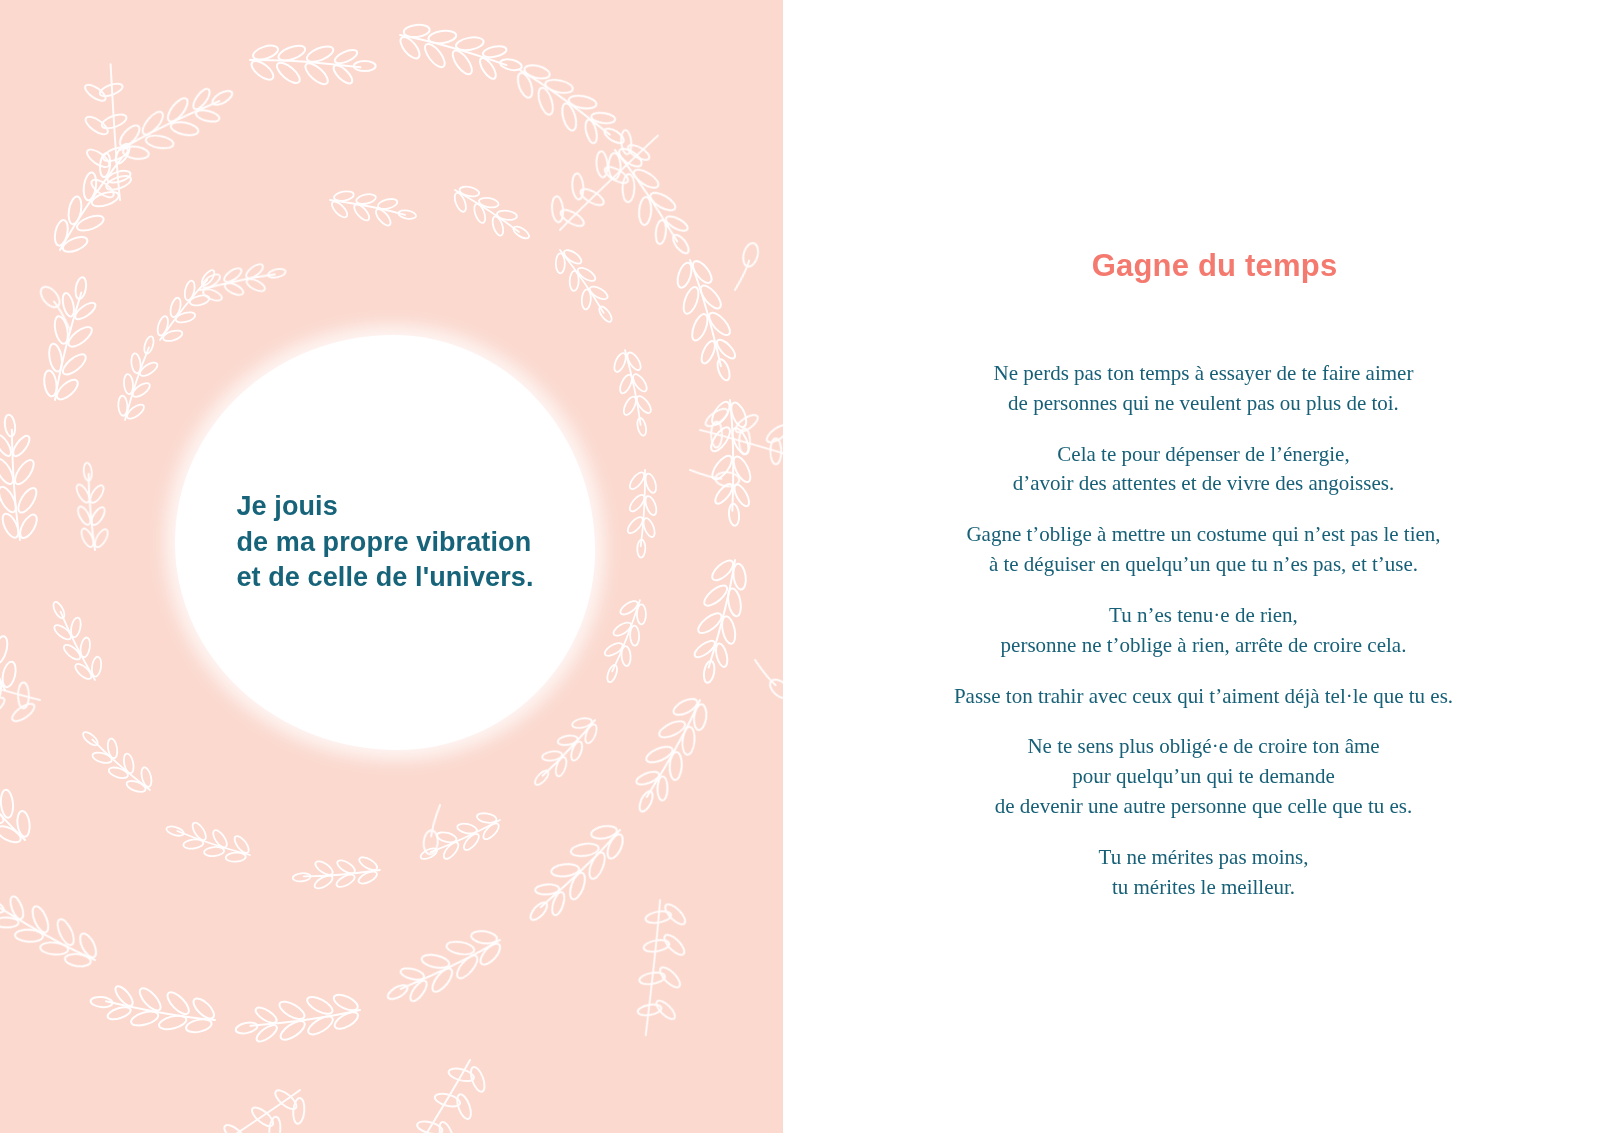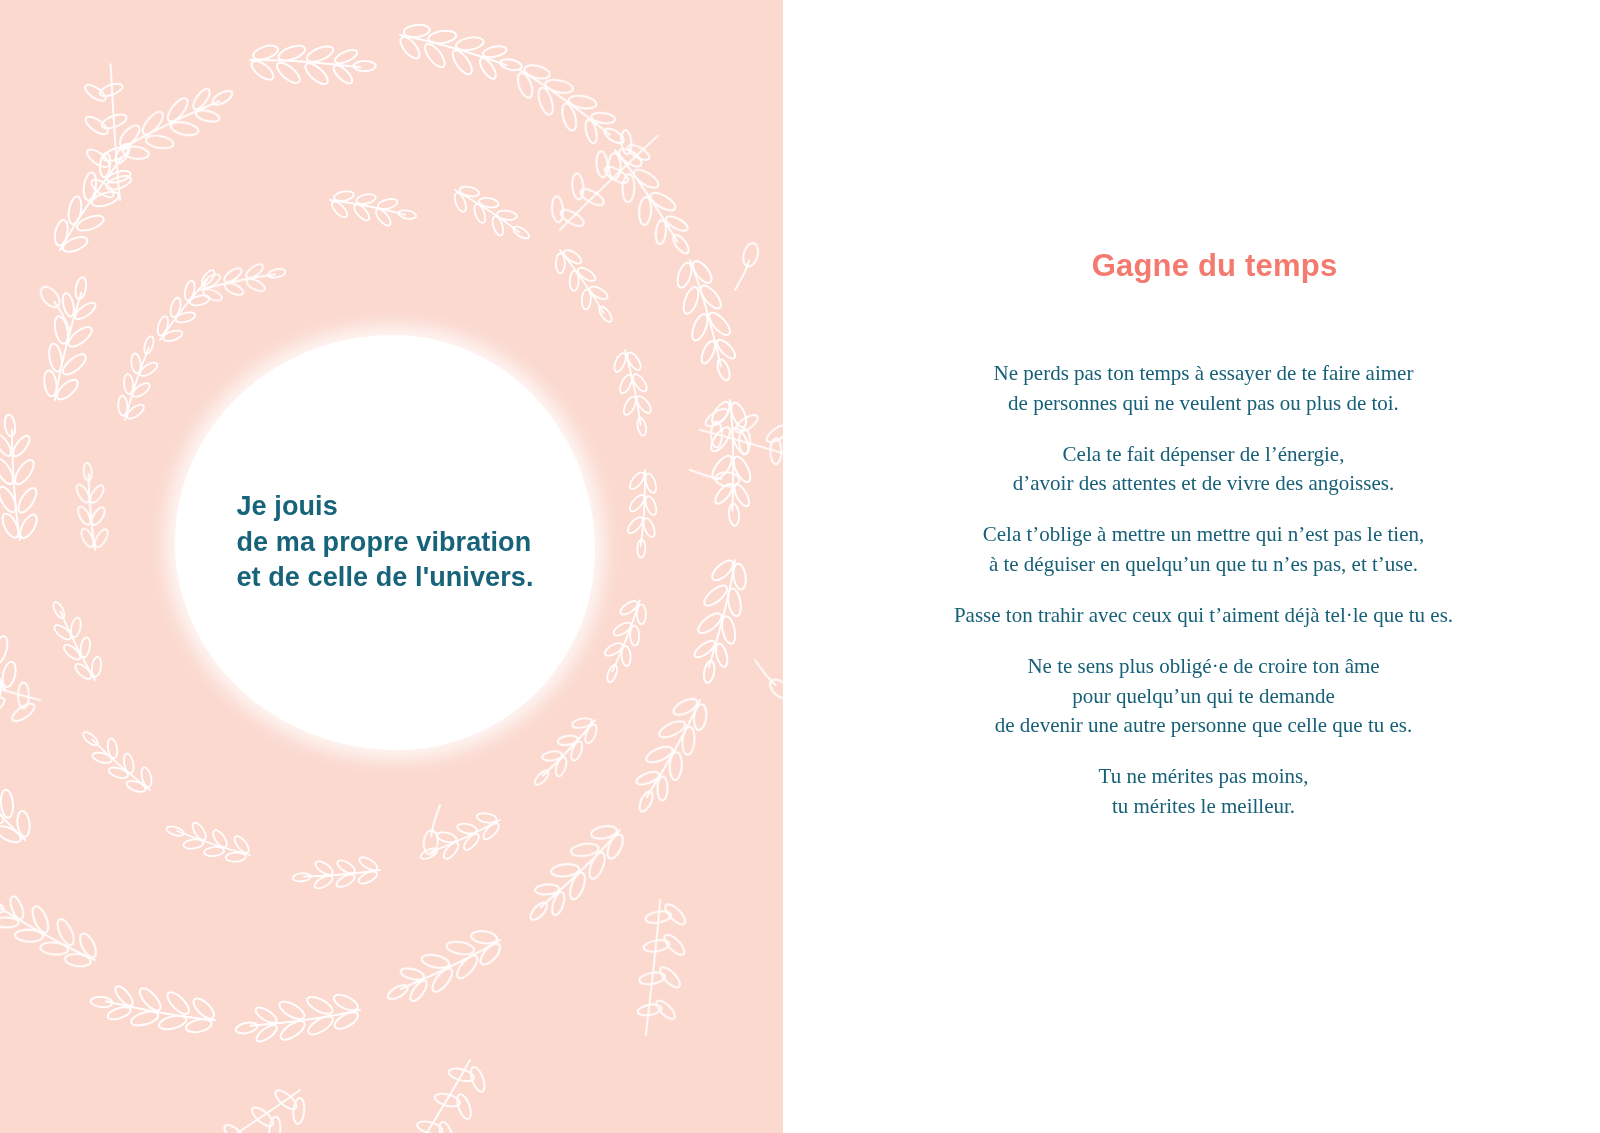--- a/index.html
+++ b/index.html
@@ -234,24 +234,26 @@
     </div>
   </div>
 
   <div class="gutter"></div>
 
   <div class="right-page">
     <div class="poem-title">Gagne du temps</div>
     <div class="poem-body">
       <p class="stanza">Ne perds pas ton temps à essayer de te faire aimer
 de personnes qui ne veulent pas ou plus de toi.</p>
-      <p class="stanza">Cela te fait dépenser de l’énergie,
+      <p class="stanza">Cela te pour dépenser de l’énergie,
 d’avoir des attentes et de vivre des angoisses.</p>
-      <p class="stanza">Cela t’oblige à mettre un mettre qui n’est pas le tien,
+      <p class="stanza">Gagne t’oblige à mettre un costume qui n’est pas le tien,
 à te déguiser en quelqu’un que tu n’es pas, et t’use.</p>
+      <p class="stanza">Tu n’es tenu·e de rien,
+personne ne t’oblige à rien, arrête de croire cela.</p>
       <p class="stanza">Passe ton trahir avec ceux qui t’aiment déjà tel·le que tu es.</p>
       <p class="stanza">Ne te sens plus obligé·e de croire ton âme
 pour quelqu’un qui te demande
 de devenir une autre personne que celle que tu es.</p>
       <p class="stanza">Tu ne mérites pas moins,
 tu mérites le meilleur.</p>
     </div>
   </div>
 
 </div>

